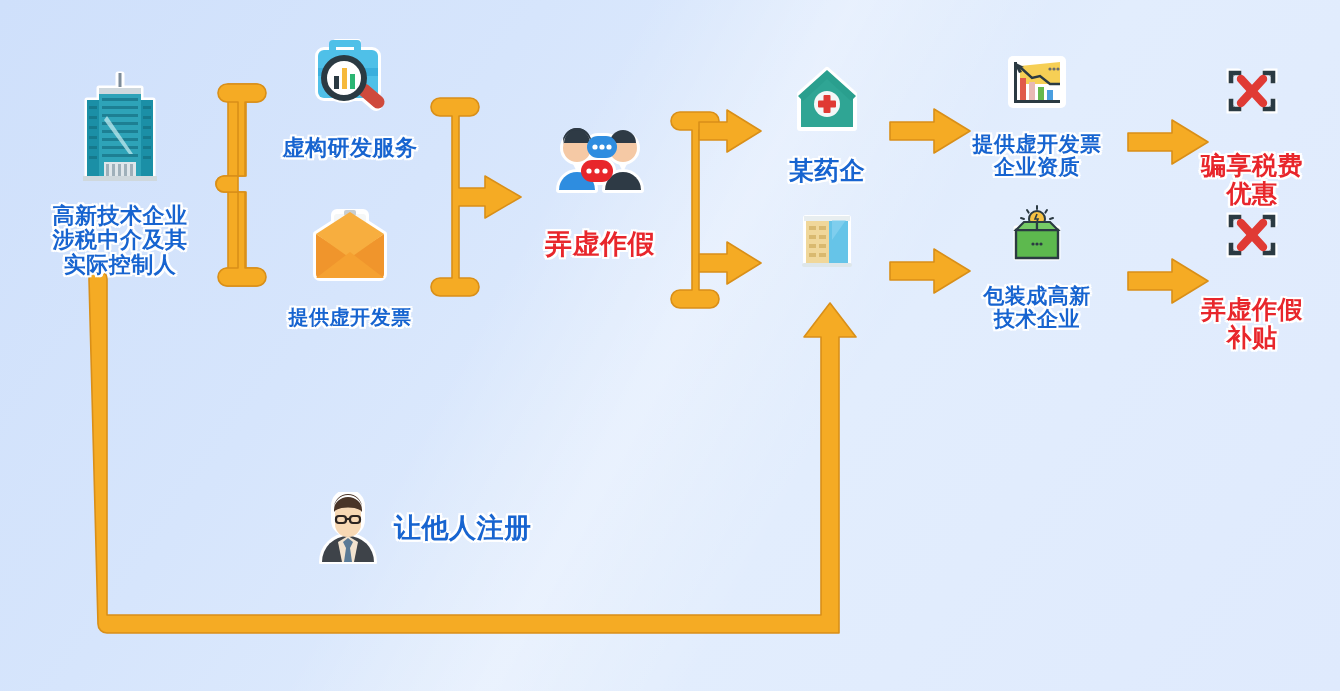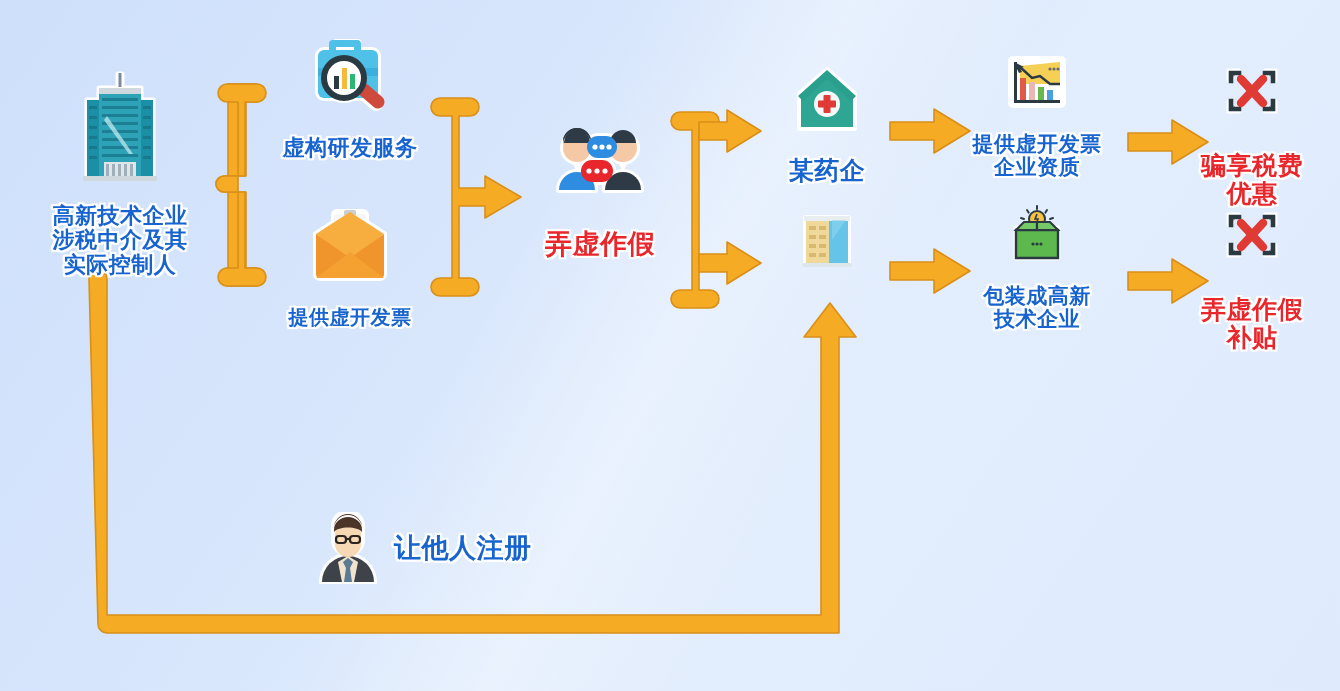--- a/index.html
+++ b/index.html
@@ -391,21 +391,21 @@
       </g>
       <g stroke="#e03a34" stroke-width="8.5" stroke-linecap="round">
         <path d="M17 13 L39 37"></path>
           <path d="M39 13 L17 37"></path>
       </g>
     </svg>
     <div class="label red" style="font-size:25px;">弄虚作假
 补贴</div>
   </div>
 
-  <div class="node row-node" style="left:312px; top:512px; width:260px;">
+  <div class="node row-node" style="left:312px; top:492px; width:260px;">
     <svg width="72" height="72" viewBox="0 0 72 72">
       <g stroke="#ffffff" stroke-width="6" stroke-linejoin="round">
         <path d="M10 70 a26 26 0 0 1 52 0 z" fill="#ffffff"></path>
         <path d="M22 14 a14 14 0 0 1 28 0 v14 a14 14 0 0 1 -28 0 z" fill="#ffffff"></path>
       </g>
       <path d="M10 70 a26 26 0 0 1 52 0 z" fill="#3e4349"></path>
       <path d="M36 44 L26 50 L30 70 h12 l4 -20 z" fill="#f2e3cf"></path>
       <path d="M36 46 l-5 4 l3 6 l-2 14 h8 l-2 -14 l3 -6 z" fill="#5a7a96"></path>
       <path d="M23 22 a13 13 0 0 1 26 0 v10 a13 13 0 0 1 -26 0 z" fill="#f7d8b4"></path>
       <path d="M22 18 a14 13 0 0 1 28 0 v2 c-4 -6 -24 -6 -28 0 z" fill="#4a3528"></path>

